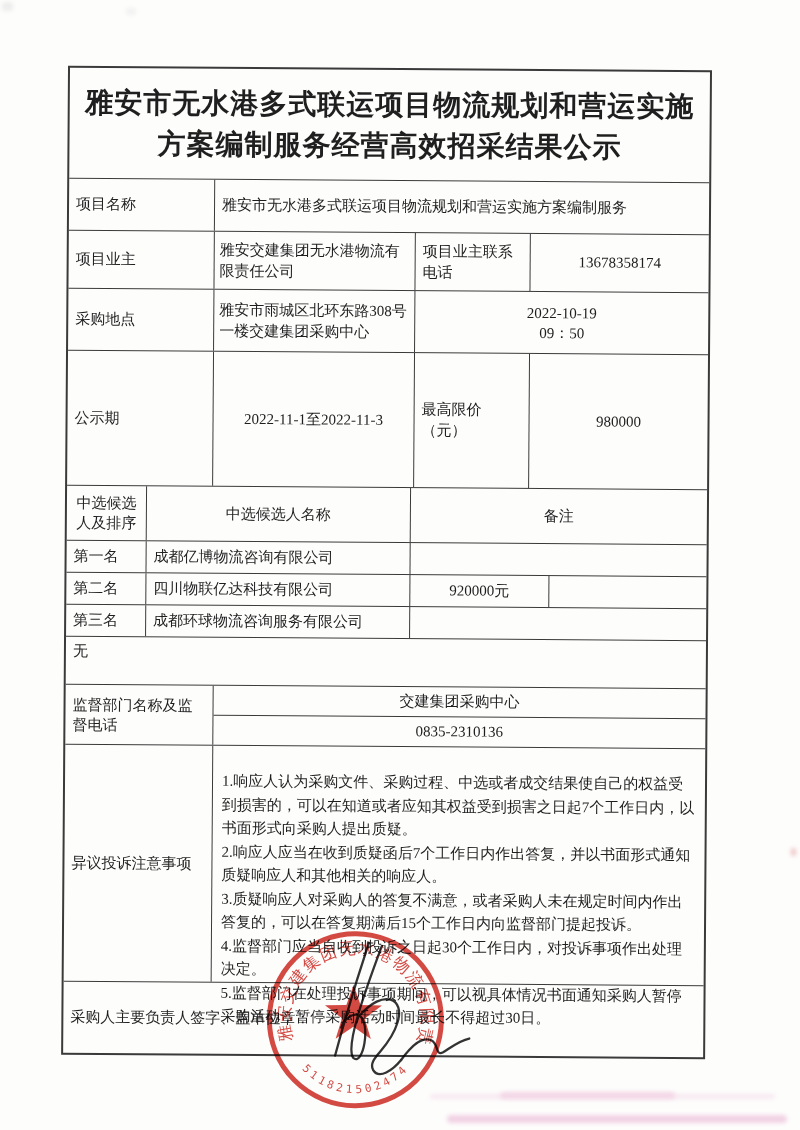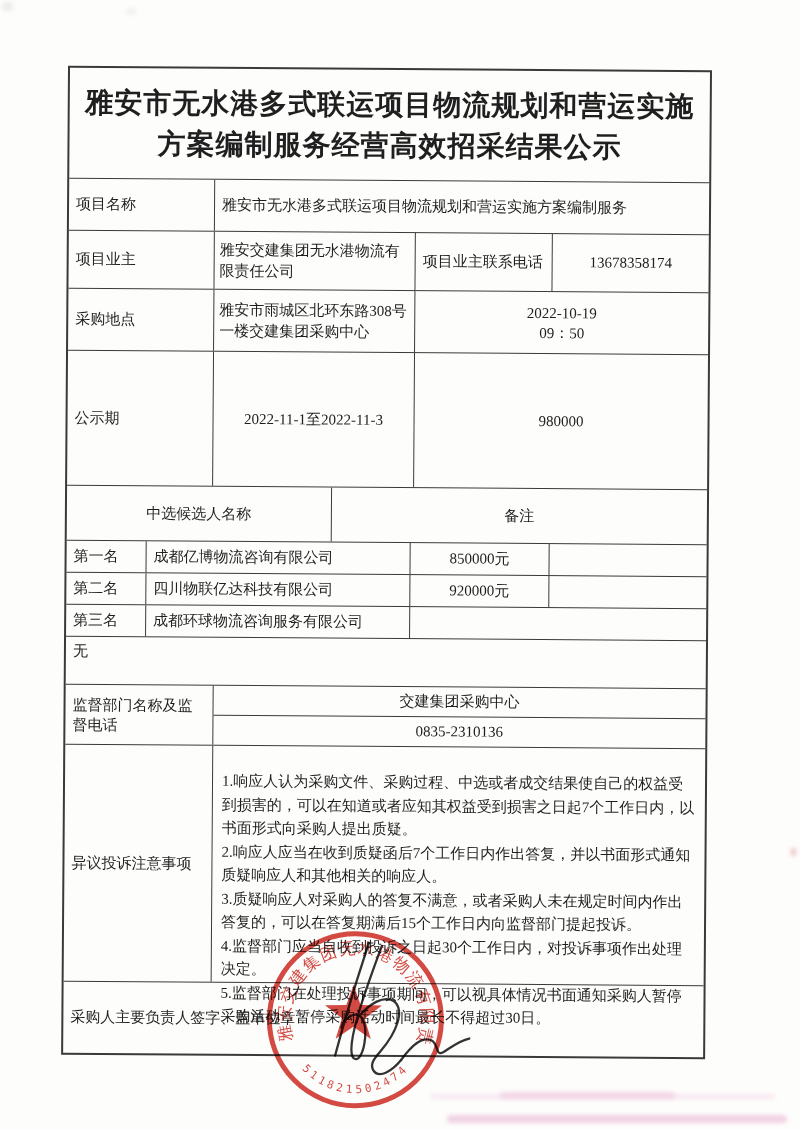--- a/index.html
+++ b/index.html
@@ -34,21 +34,21 @@
   .title-row{height:110px;display:flex;align-items:center;justify-content:center;}
   .title-row .t{
     font-family:"Liberation Sans","DejaVu Sans",sans-serif;
     font-weight:700;font-size:28px;line-height:41px;letter-spacing:1px;
     text-align:center;padding:0 14px;
   }
   .h52{height:52px}.h58{height:58px}.h62{height:62px}.h135{height:135px}
   .h55{height:55px}.h32{height:32px}.h48{height:48px}.h60{height:60px}
   .h237{height:237px}.h72{height:72px}
   
-  .ca1{width:145px}.ca2{width:201px;padding:4px 5px}.ca3{width:137px}
+  .ca1{width:145px}.ca2{width:201px;padding:4px 5px}.ca3{width:115px}
   
   .cb1{width:79px}.cb2{width:264px}.cb3{width:139px}
   
   .cc1{width:147px}
   .sub2{display:flex;flex-direction:column;padding:0;align-items:stretch;}
   .sub2 > div{flex:1;display:flex;align-items:center;justify-content:center;font-size:15px;}
   .sub2 > div + div{border-top:1.5px solid var(--ln);}
   .complaint-cell{display:block;padding:9px 9px;font-size:15px;line-height:23.5px;}
   .complaint-cell p{margin:0;}
   .complaint-label{align-items:center;}
@@ -97,32 +97,33 @@
         <span>
           <span>2022-10-19</span><br>
           <span>09：50</span>
         </span>
       </div>
     </div>
 
     <div class="row h135">
       <div class="cell ca1">公示期</div>
       <div class="cell ca2 ctr">2022-11-1至2022-11-3</div>
+      <div class="cell ca3">最高限价（元）</div>
       <div class="cell grow ctr">980000</div>
     </div>
 
     <div class="row h55">
+      <div class="cell cb1 ctr small2line">中选候选人及排序</div>
       <div class="cell cb2 ctr">中选候选人名称</div>
       <div class="cell grow ctr">备注</div>
     </div>
 
     <div class="row h32">
       <div class="cell cb1">第一名</div>
       <div class="cell cb2">成都亿博物流咨询有限公司</div>
-      <div class="cell cb3 ctr">850000元</div>
       <div class="cell grow"></div>
     </div>
 
     <div class="row h32">
       <div class="cell cb1">第二名</div>
       <div class="cell cb2">四川物联亿达科技有限公司</div>
       <div class="cell cb3 ctr">920000元</div>
       <div class="cell grow"></div>
     </div>
 

